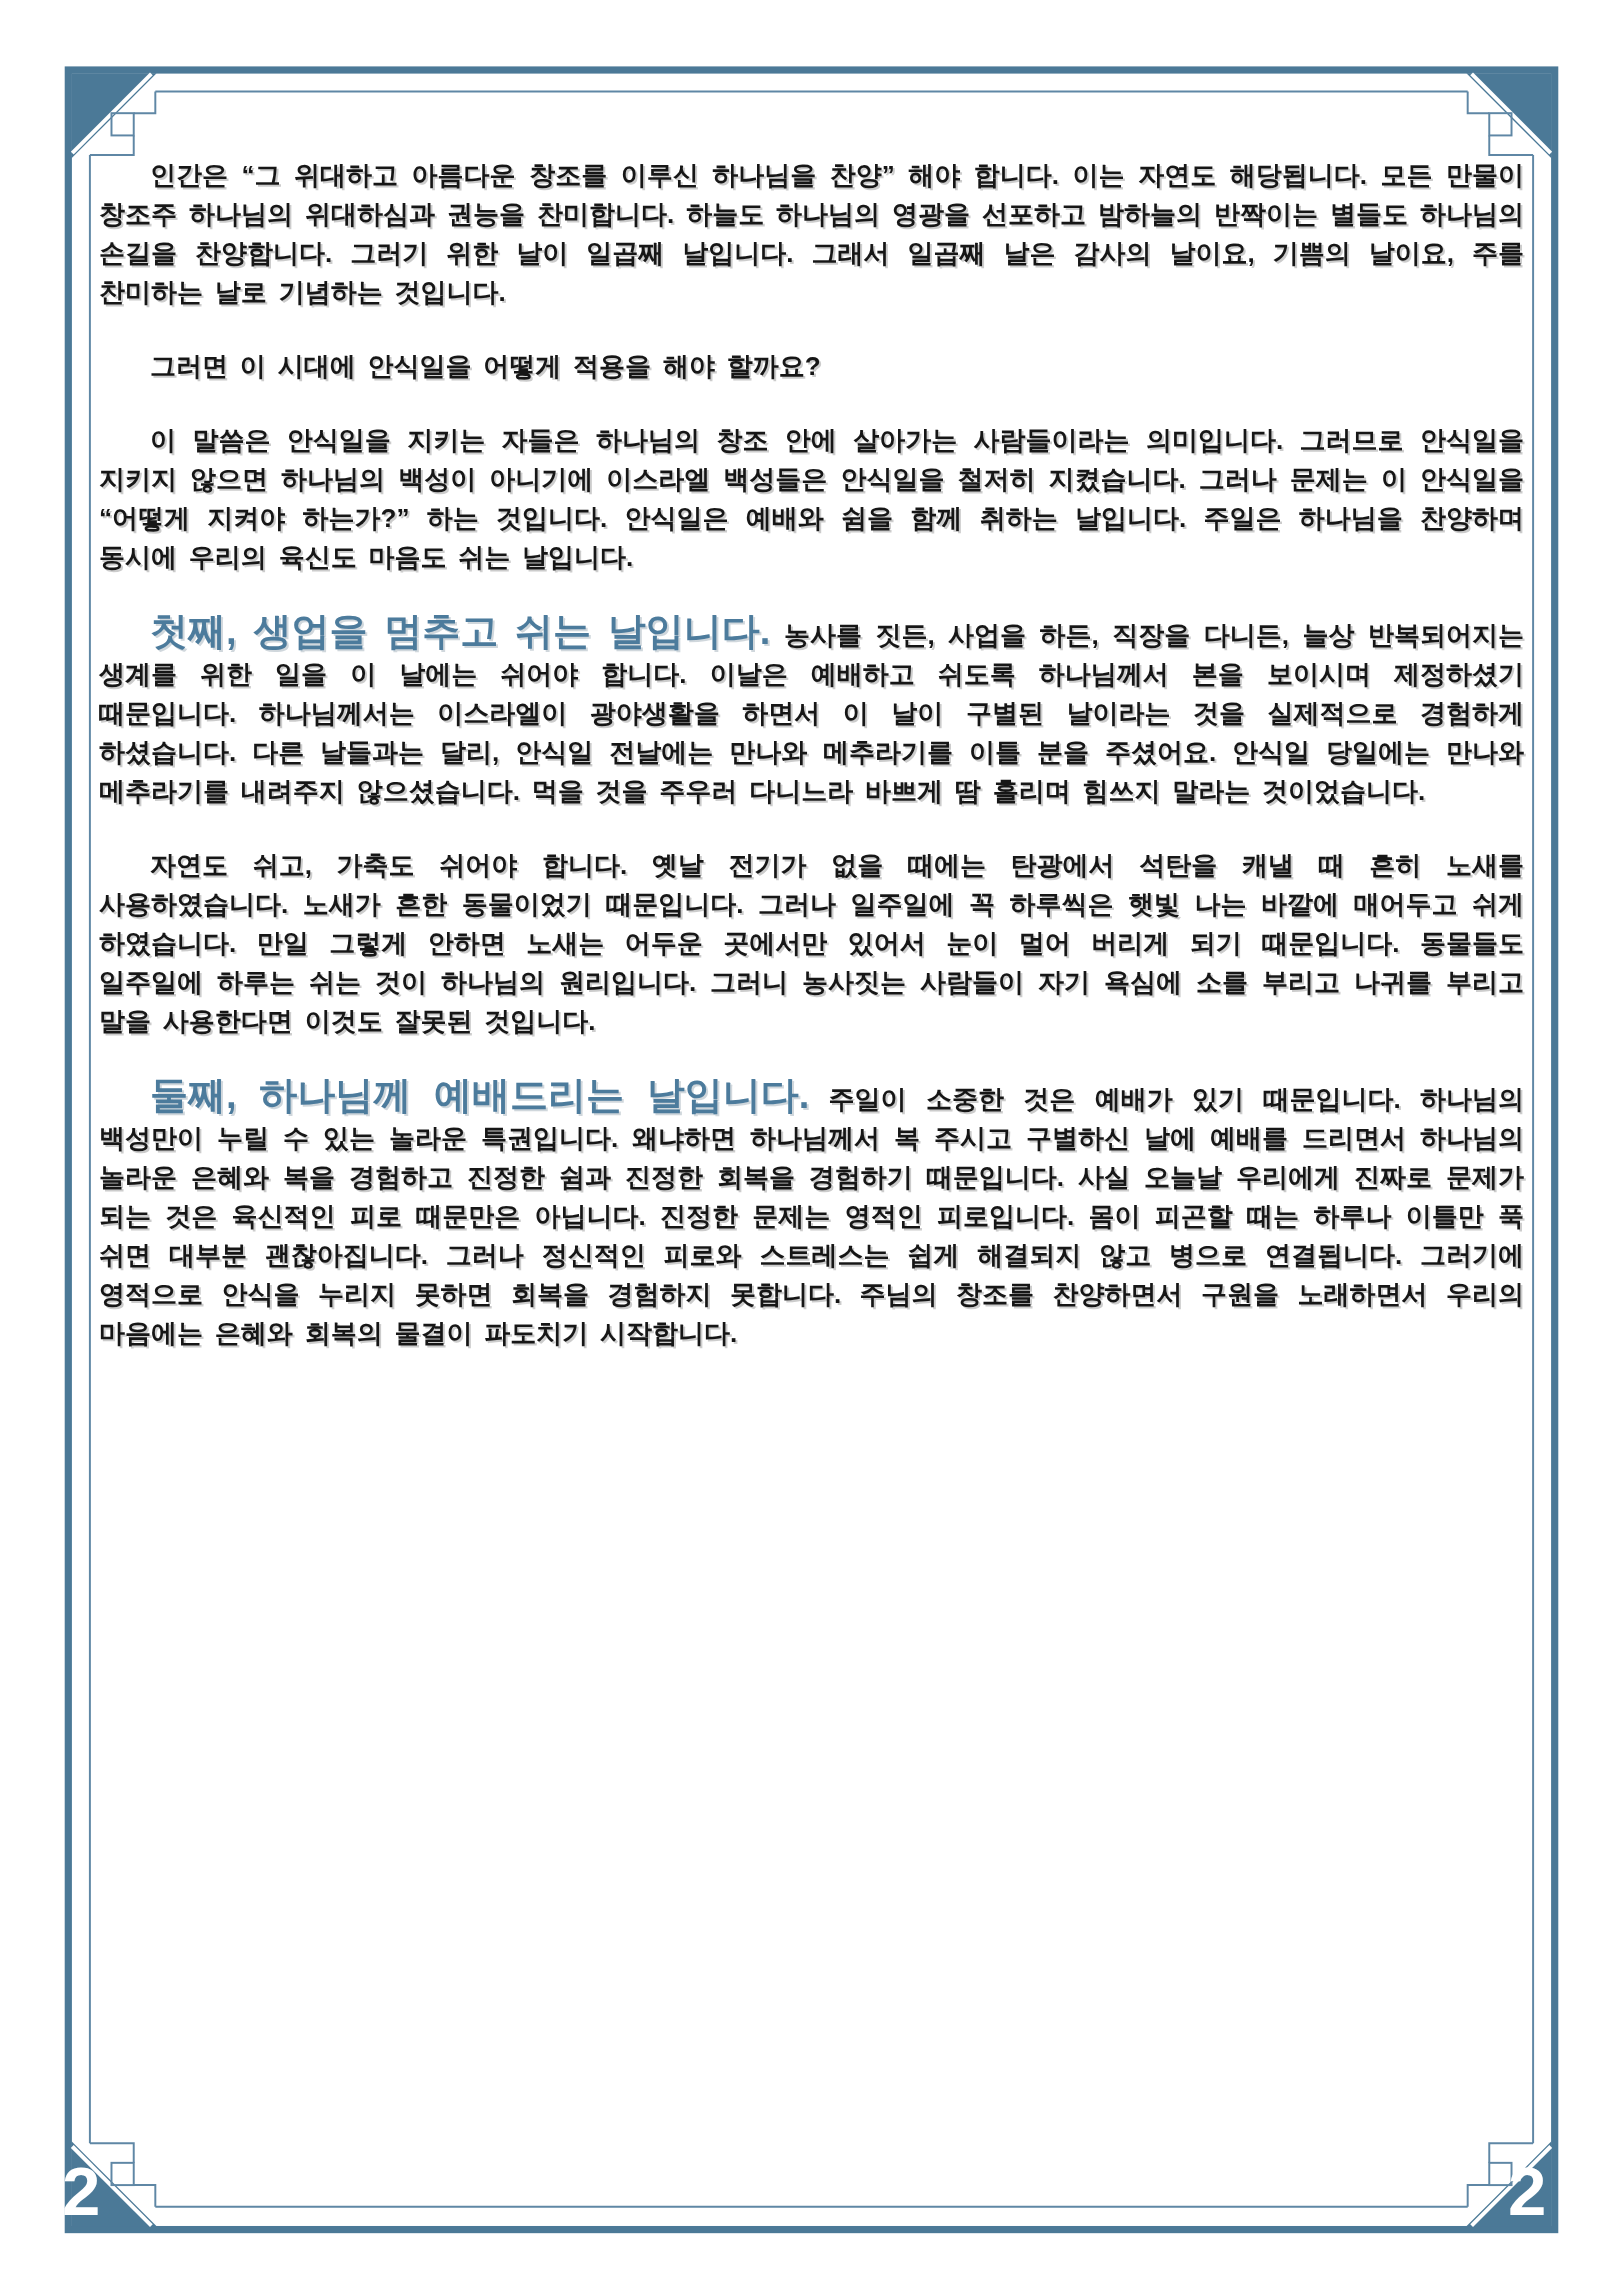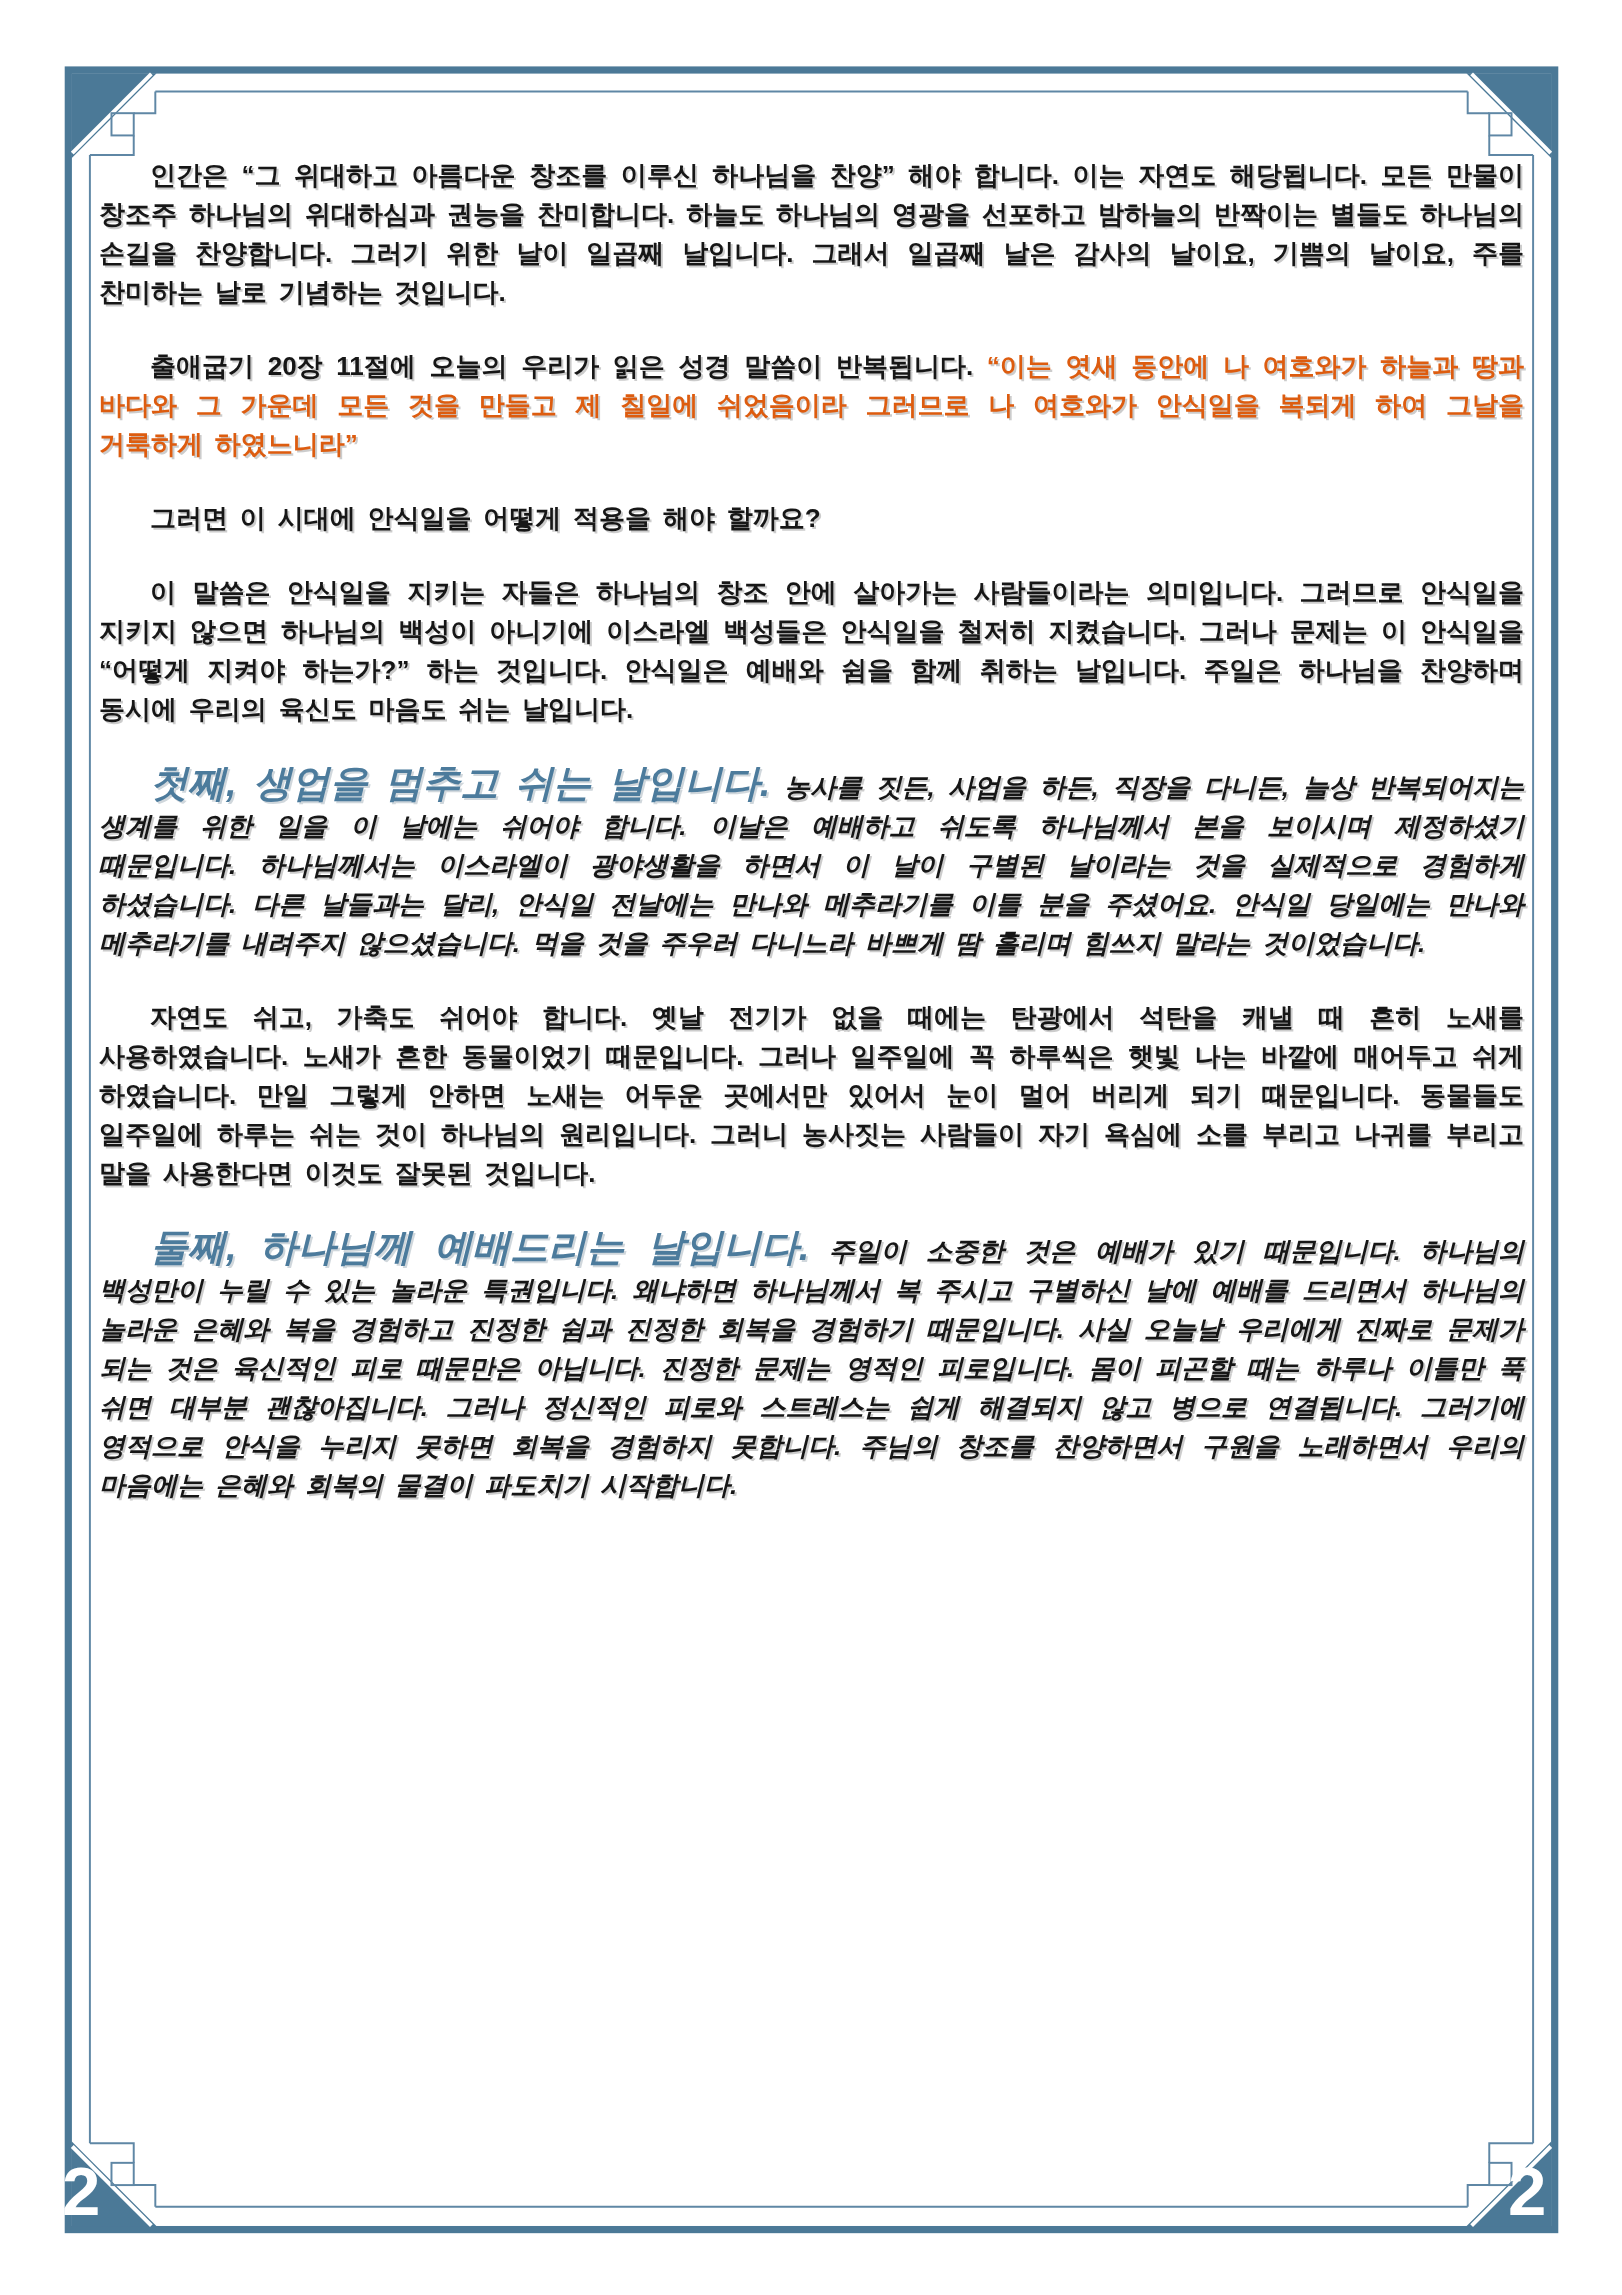--- a/index.html
+++ b/index.html
@@ -17,21 +17,21 @@
     font-size:26px;
     line-height:39px;
     font-weight:700;
     color:#161616;
     text-align:justify;
     word-break:keep-all;
     word-spacing:4.6px;
     text-shadow:2px 2px 0 rgba(110,110,110,0.35);
   }
   .content p{margin:0 0 35px 0;text-indent:51px;}
-  .content p.section{margin-top:31px;font-style:italic;}
+  .content p.section{margin-top:31px;}
   .scripture{color:#dd5c0f;}
   .heading{
     color:#4c7b9c;
     font-size:38px;
     line-height:39px;
     text-shadow:2px 2px 0 rgba(120,140,155,0.35);
   }
   .pagenum{
     position:absolute;
     color:#ffffff;
@@ -97,21 +97,20 @@
     </g>
   </svg>
 
   <div class="pagenum left">2</div>
   <div class="pagenum right">2</div>
 
   <main class="content">
 
     <p><span>인간은 “그 위대하고 아름다운 창조를 이루신 하나님을 찬양” 해야 합니다. 이는 자연도 해당됩니다. 모든 만물이 창조주 하나님의 위대하심과 권능을 찬미합니다. 하늘도 하나님의 영광을 선포하고 밤하늘의 반짝이는 별들도 하나님의 손길을 찬양합니다. 그러기 위한 날이 일곱째 날입니다. 그래서 일곱째 날은 감사의 날이요, 기쁨의 날이요, 주를 찬미하는 날로 기념하는 것입니다.</span></p>
 
-    <p><span>출애굽기 20장 11절에 오늘의 우리가 읽은 성경 말씀이 반복됩니다. </span><span class="scripture">“이는 엿새 동안에 나 여호와가 하늘과 땅과 바다와 그 가운데 모든 것을 만들고 제 칠일에 쉬었음이라 그러므로 나 여호와가 안식일을 복되게 하여 그날을 거룩하게 하였느니라”</span></p>
 
 
     <p><span>그러면 이 시대에 안식일을 어떻게 적용을 해야 할까요?</span></p>
 
     <p><span>이 말씀은 안식일을 지키는 자들은 하나님의 창조 안에 살아가는 사람들이라는 의미입니다. 그러므로 안식일을 지키지 않으면 하나님의 백성이 아니기에 이스라엘 백성들은 안식일을 철저히 지켰습니다. 그러나 문제는 이 안식일을 “어떻게 지켜야 하는가?” 하는 것입니다. 안식일은 예배와 쉼을 함께 취하는 날입니다. 주일은 하나님을 찬양하며 동시에 우리의 육신도 마음도 쉬는 날입니다.</span></p>
 
     <p class="section"><span class="heading">첫째, 생업을 멈추고 쉬는 날입니다.</span><span> 농사를 짓든, 사업을 하든, 직장을 다니든, 늘상 반복되어지는 생계를 위한 일을 이 날에는 쉬어야 합니다. 이날은 예배하고 쉬도록 하나님께서 본을 보이시며 제정하셨기 때문입니다. 하나님께서는 이스라엘이 광야생활을 하면서 이 날이 구별된 날이라는 것을 실제적으로 경험하게 하셨습니다. 다른 날들과는 달리, 안식일 전날에는 만나와 메추라기를 이틀 분을 주셨어요. 안식일 당일에는 만나와 메추라기를 내려주지 않으셨습니다. 먹을 것을 주우러 다니느라 바쁘게 땀 흘리며 힘쓰지 말라는 것이었습니다.</span></p>
 
     <p><span>자연도 쉬고, 가축도 쉬어야 합니다. 옛날 전기가 없을 때에는 탄광에서 석탄을 캐낼 때 흔히 노새를 사용하였습니다. 노새가 흔한 동물이었기 때문입니다. 그러나 일주일에 꼭 하루씩은 햇빛 나는 바깥에 매어두고 쉬게 하였습니다. 만일 그렇게 안하면 노새는 어두운 곳에서만 있어서 눈이 멀어 버리게 되기 때문입니다. 동물들도 일주일에 하루는 쉬는 것이 하나님의 원리입니다. 그러니 농사짓는 사람들이 자기 욕심에 소를 부리고 나귀를 부리고 말을 사용한다면 이것도 잘못된 것입니다.</span></p>
 

